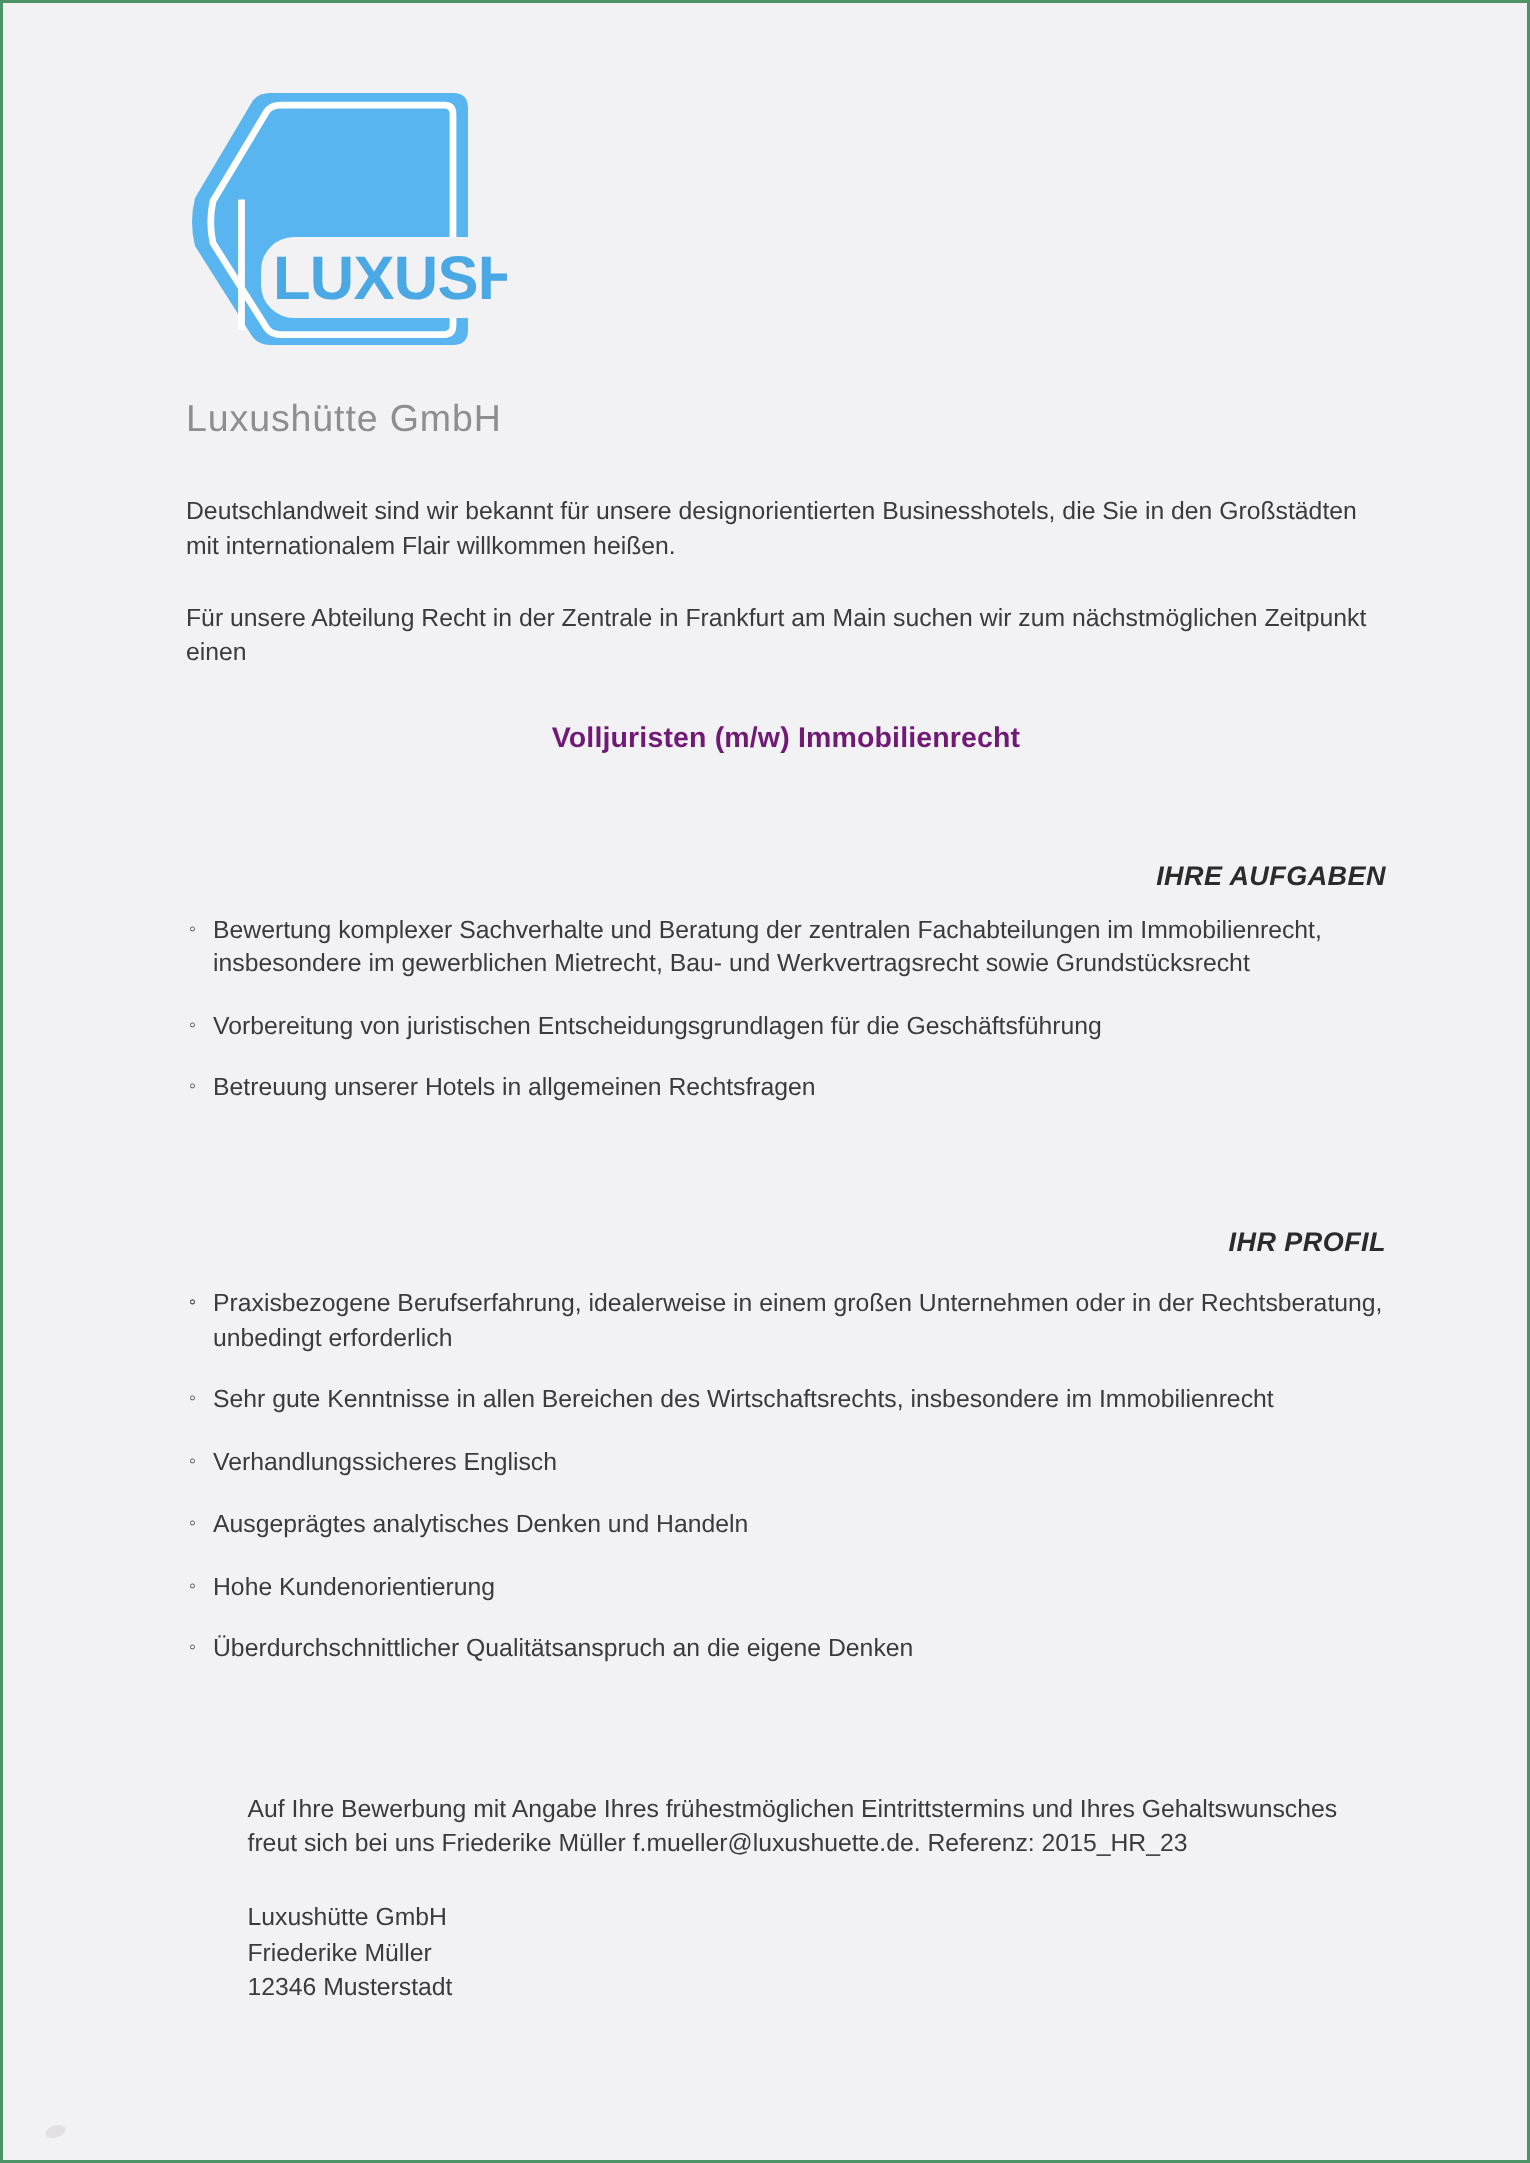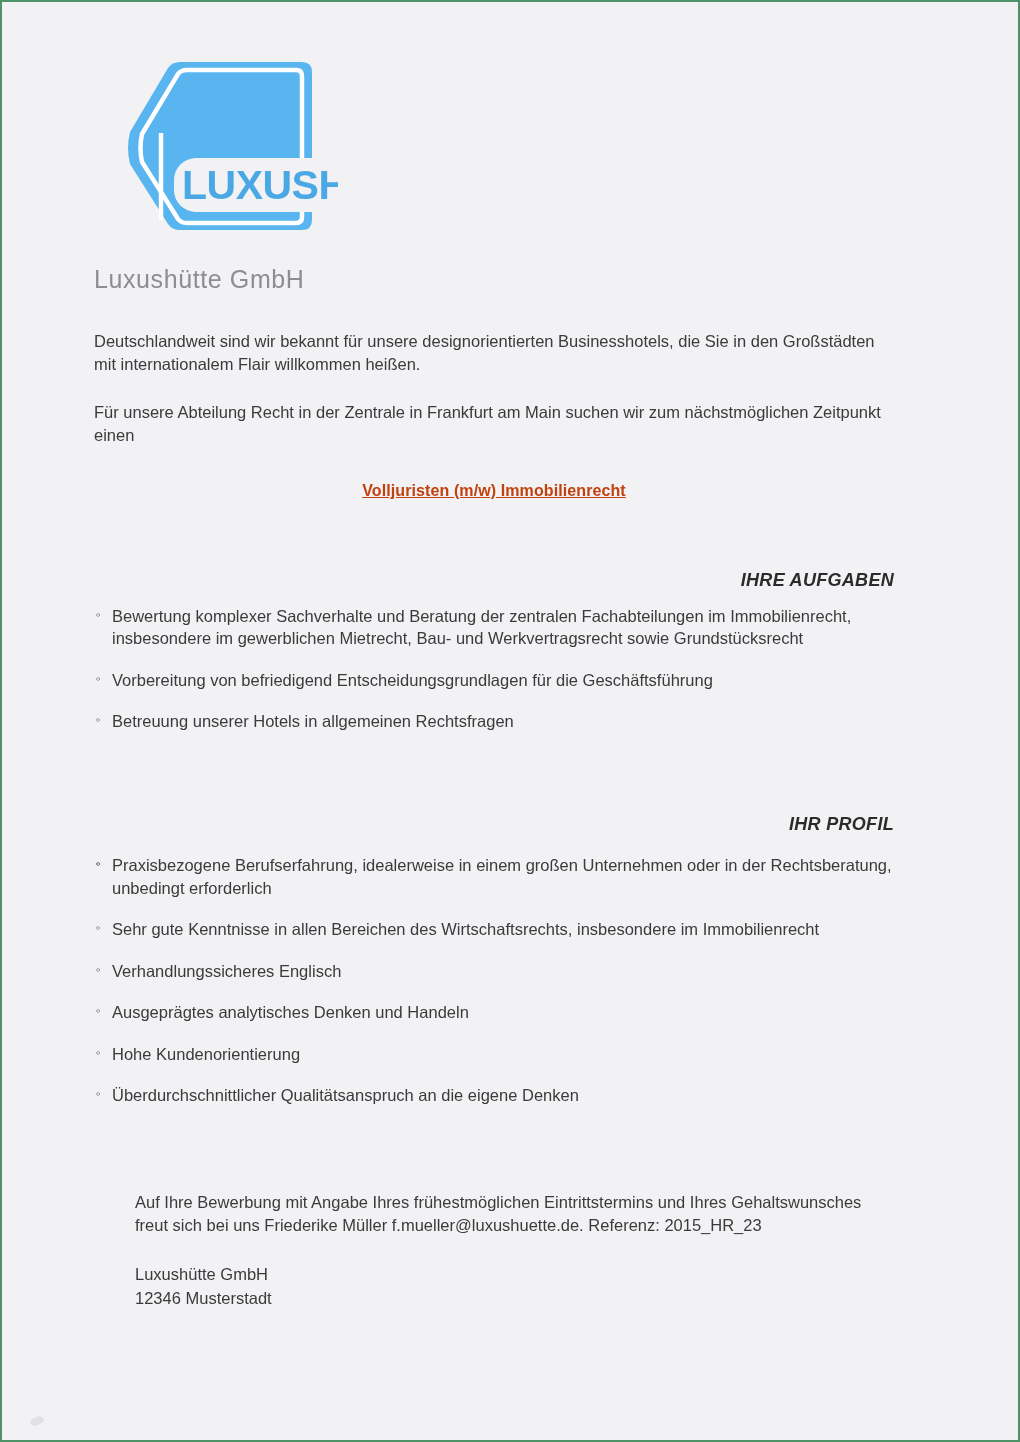--- a/index.html
+++ b/index.html
@@ -31,47 +31,46 @@
   .logo-text {
     font-family: "Liberation Sans", sans-serif;
     font-weight: bold;
     font-size: 41px;
     letter-spacing: -0.5px;
     fill: #4aa8e4;
   }
   
   .content {
     position: absolute;
-    left: 92px;
+    left: 122px;
     top: 262px;
     width: 800px;
   }
   .company-name {
     font-size: 25px;
     font-weight: 400;
     color: #8d8d92;
     letter-spacing: 0.6px;
     margin: 0 0 36px 0;
     line-height: 1.2;
   }
   .para {
     font-size: 16.5px;
     color: #3b3b3b;
     line-height: 1.42;
     margin: 0 0 24px 0;
   }
   .para.tight { margin-bottom: 20px; }
   .job-title {
-    font-size: 16px;
+    font-size: 19px;
     font-weight: bold;
-    color: #c2410c;
+    color: #701a75;
     text-align: center;
     margin: 34px 0 0 0;
     letter-spacing: 0.1px;
-    text-decoration: underline;
   }
   .section-head {
     font-size: 18px;
     font-weight: bold;
     font-style: italic;
     color: #2b2b2b;
     letter-spacing: 0.3px;
     margin: 0 0 14px 0;
     text-align: right;
   }
@@ -151,21 +150,21 @@
 
     <div class="sec-aufgaben">
       <h2 class="section-head">IHRE  AUFGABEN</h2>
       <ul class="bullets">
         <li>
           <span class="mark">◦</span>
           <span>Bewertung komplexer Sachverhalte und Beratung der zentralen Fachabteilungen im Immobilienrecht, insbesondere im gewerblichen Mietrecht, Bau- und Werkvertragsrecht sowie Grundstücksrecht</span>
         </li>
         <li>
           <span class="mark">◦</span>
-          <span>Vorbereitung von befriedigend Entscheidungsgrundlagen für die Geschäftsführung</span>
+          <span>Vorbereitung von juristischen Entscheidungsgrundlagen für die Geschäftsführung</span>
         </li>
         <li>
           <span class="mark">◦</span>
           <span>Betreuung unserer Hotels in allgemeinen Rechtsfragen</span>
         </li>
       </ul>
     </div>
 
     <div class="sec-profil">
       <h2 class="section-head">IHR PROFIL</h2>
@@ -197,20 +196,21 @@
           <span class="mark">◦</span>
           <span>Überdurchschnittlicher Qualitätsanspruch an die eigene Denken</span>
         </li>
       </ul>
     </div>
 
     <div class="closing">
       <p class="para">Auf Ihre Bewerbung mit Angabe Ihres frühestmöglichen Eintrittstermins und Ihres Gehaltswunsches freut sich bei uns Friederike Müller f.mueller@luxushuette.de. Referenz: 2015_HR_23</p>
       <div class="address">
         <div>Luxushütte GmbH</div>
+        <div>Friederike Müller</div>
         <div>12346 Musterstadt</div>
       </div>
     </div>
 
   </div>
 
   <div class="smudge"></div>
 </div>
 
 </body></html>

